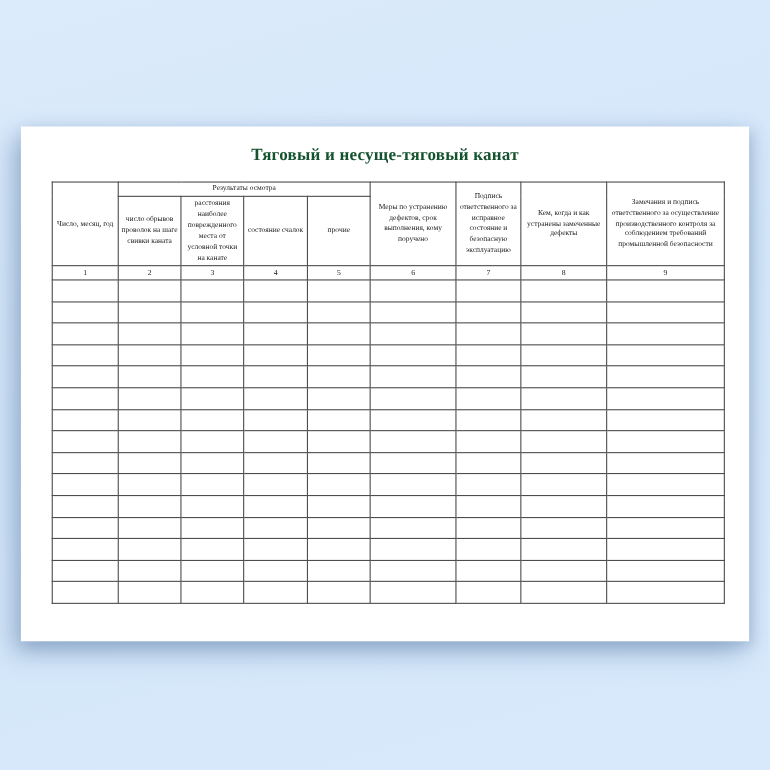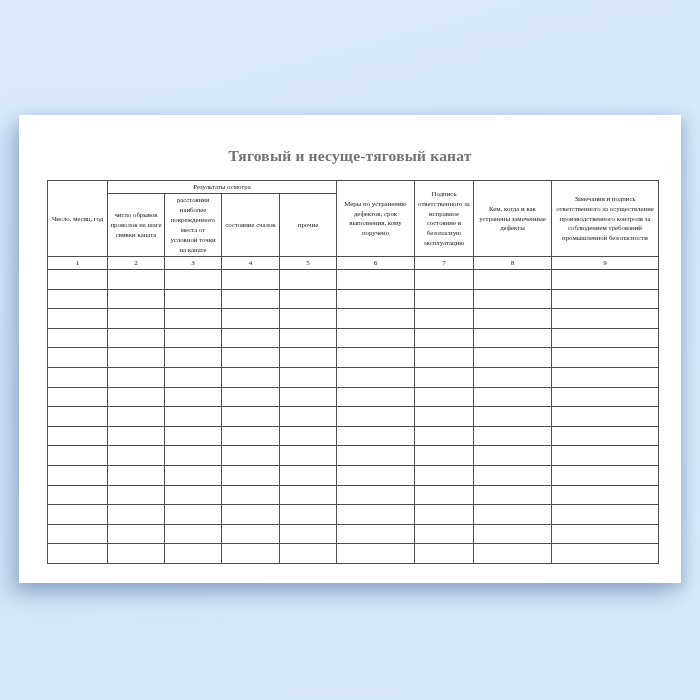--- a/index.html
+++ b/index.html
@@ -23,25 +23,25 @@
     width: 662px;
     height: 468px;
     background: #ffffff;
     box-shadow: -9px 11px 22px rgba(118, 148, 185, 0.50),
                  0 6px 16px rgba(118, 148, 185, 0.35),
                  4px 4px 10px rgba(118, 148, 185, 0.25);
     box-sizing: border-box;
   }
   .doc-title {
     margin: 0;
-    padding-top: 32px;
+    padding-top: 17px;
     text-align: center;
     font-size: 15.5px;
     font-weight: bold;
-    color: #737373;
+    color: #14532d;
     letter-spacing: 0.2px;
   }
   table.form {
     border-collapse: collapse;
     table-layout: fixed;
     margin-top: 15px;
     margin-left: 28px;
     border: 1px solid #454545;
   }
   table.form td {

